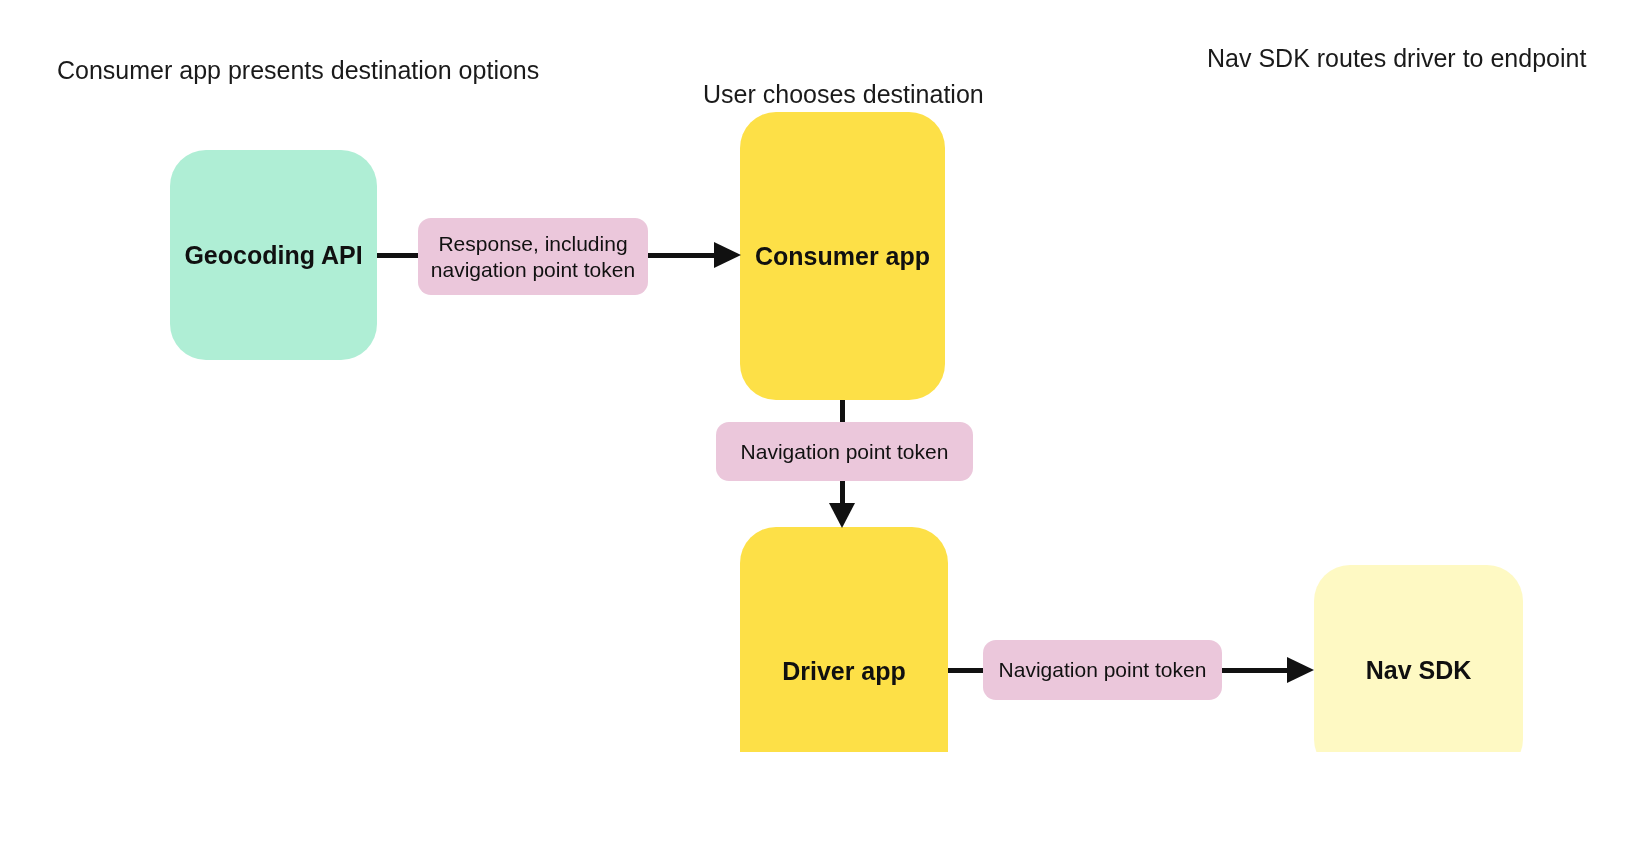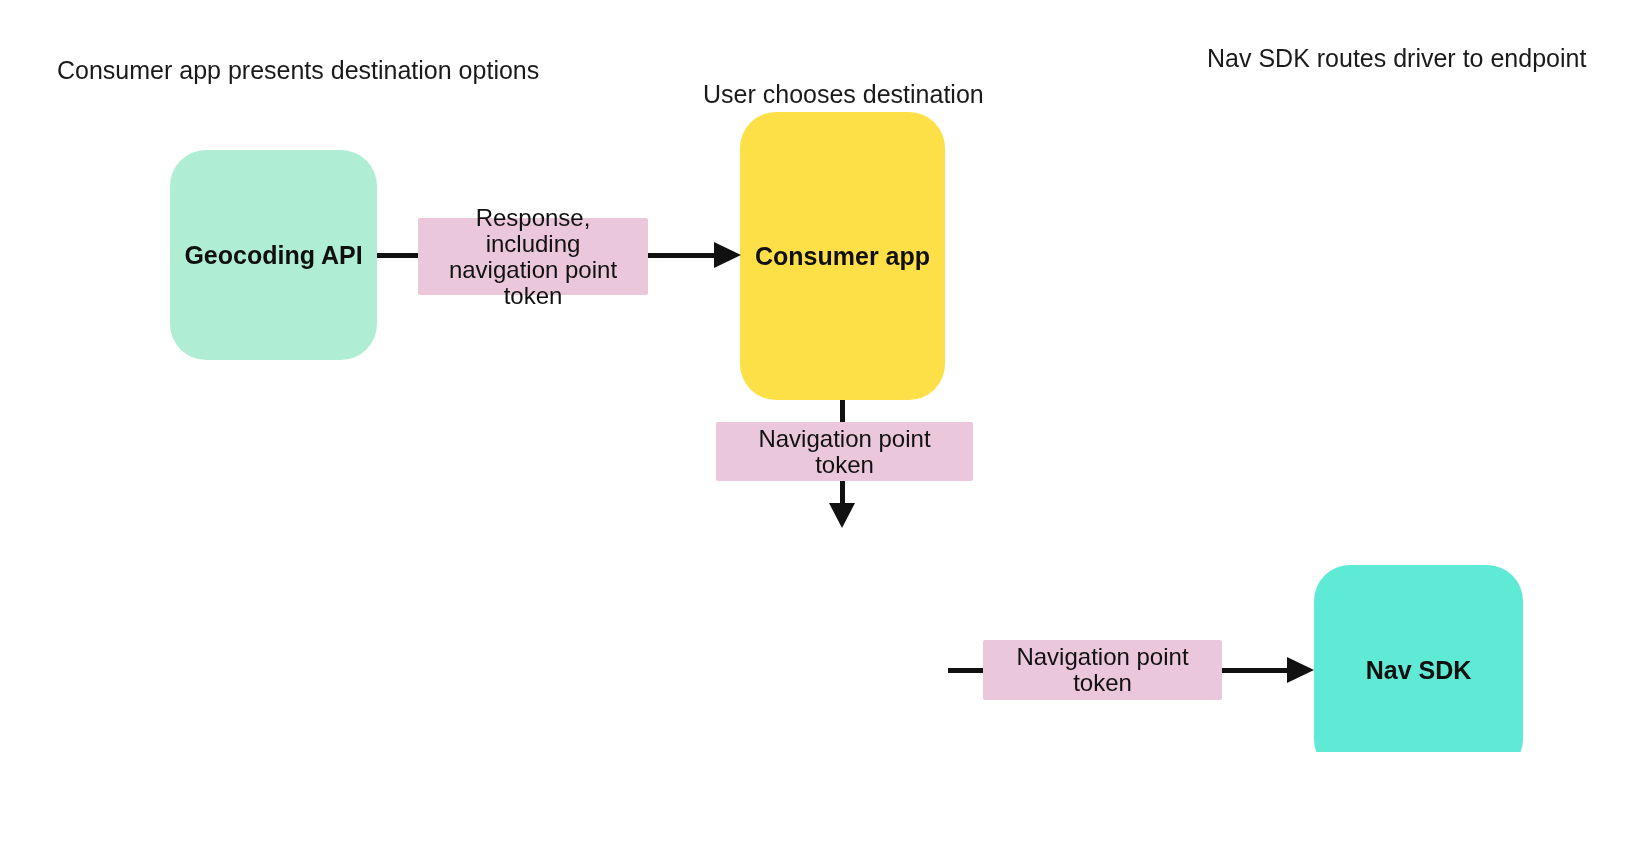--- a/index.html
+++ b/index.html
@@ -29,30 +29,30 @@
     display: flex;
     align-items: center;
     justify-content: center;
     text-align: center;
     font-size: 25px;
     font-weight: 700;
     color: #101010;
   }
   .node-green  { background: #afeed5; }
   .node-blue   { background: #fde047; }
-  .node-orange { background: #5eead4; }
+  .node-orange { background: #fef9c3; }
   .edge-label {
     position: absolute;
     background: #ebc7db;
-    border-radius: 2px;
+    border-radius: 13px;
     display: flex;
     align-items: center;
     justify-content: center;
     text-align: center;
-    font-size: 24px;
+    font-size: 21px;
     line-height: 26px;
     color: #111111;
     box-sizing: border-box;
     padding: 2px 12px;
   }
   .hline {
     position: absolute;
     height: 5px;
     background: #111111;
   }
@@ -88,20 +88,23 @@
   <div class="col-header" style="left:1207px; top:44px;">Nav SDK routes driver to endpoint</div>
 
   <div class="node node-green" style="left:170px; top:150px; width:207px; height:210px;">
     <span>Geocoding API</span>
   </div>
 
   <div class="node node-blue" style="left:740px; top:112px; width:205px; height:288px;">
     <span>Consumer app</span>
   </div>
 
+  <div class="node node-blue" style="left:740px; top:527px; width:208px; height:288px;">
+    <span>Driver app</span>
+  </div>
 
   <div class="node node-orange" style="left:1314px; top:565px; width:209px; height:210px;">
     <span>Nav SDK</span>
   </div>
 
   <div class="hline" style="left:377px; top:253px; width:41px;"></div>
   <div class="edge-label" style="left:418px; top:218px; width:230px; height:77px;">
     <span>Response, including navigation point token</span>
   </div>
   <div class="hline" style="left:648px; top:253px; width:66px;"></div>

